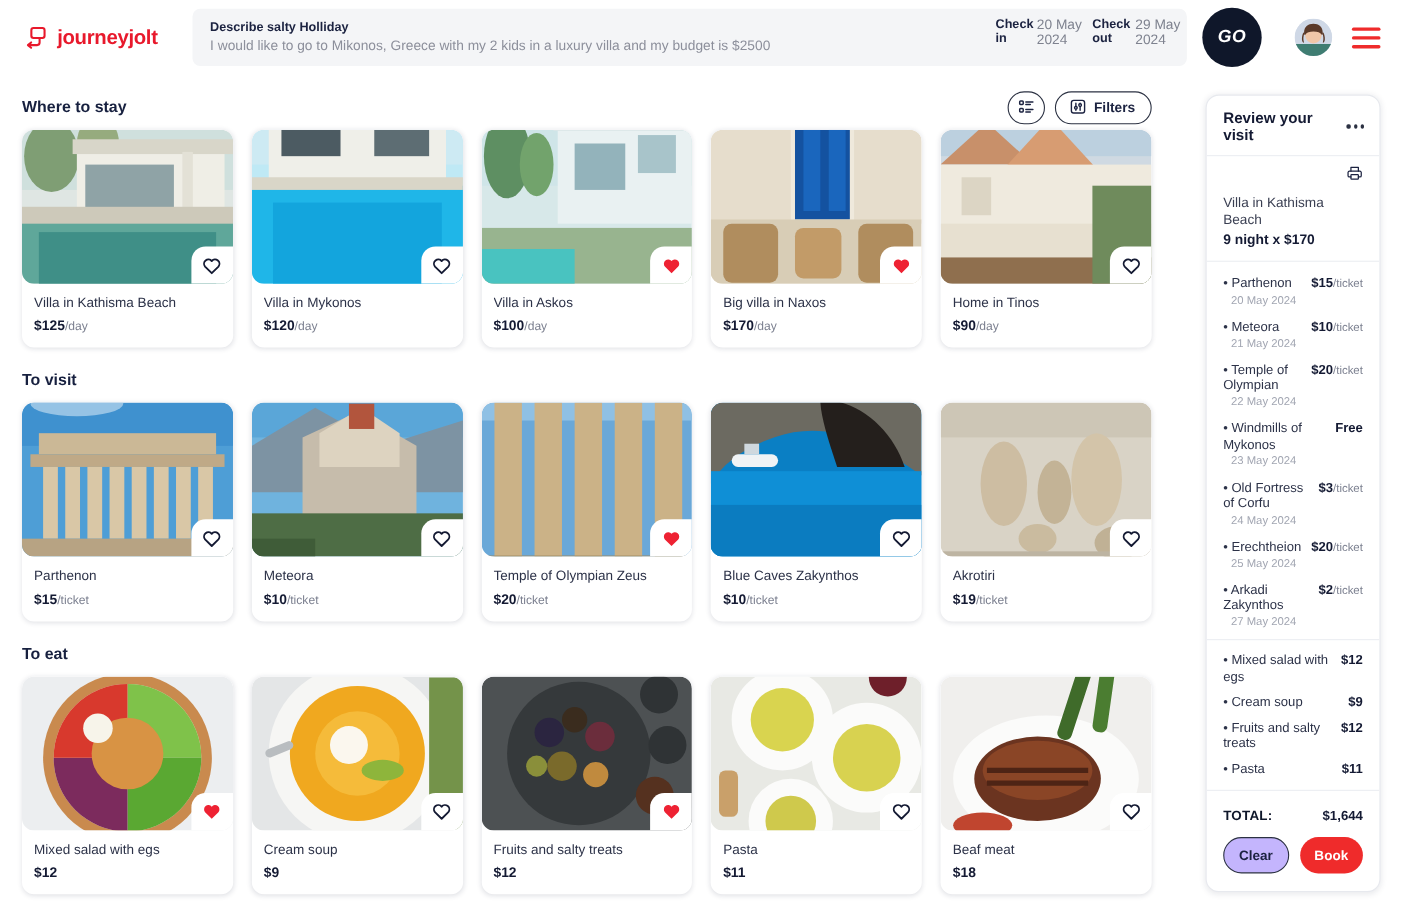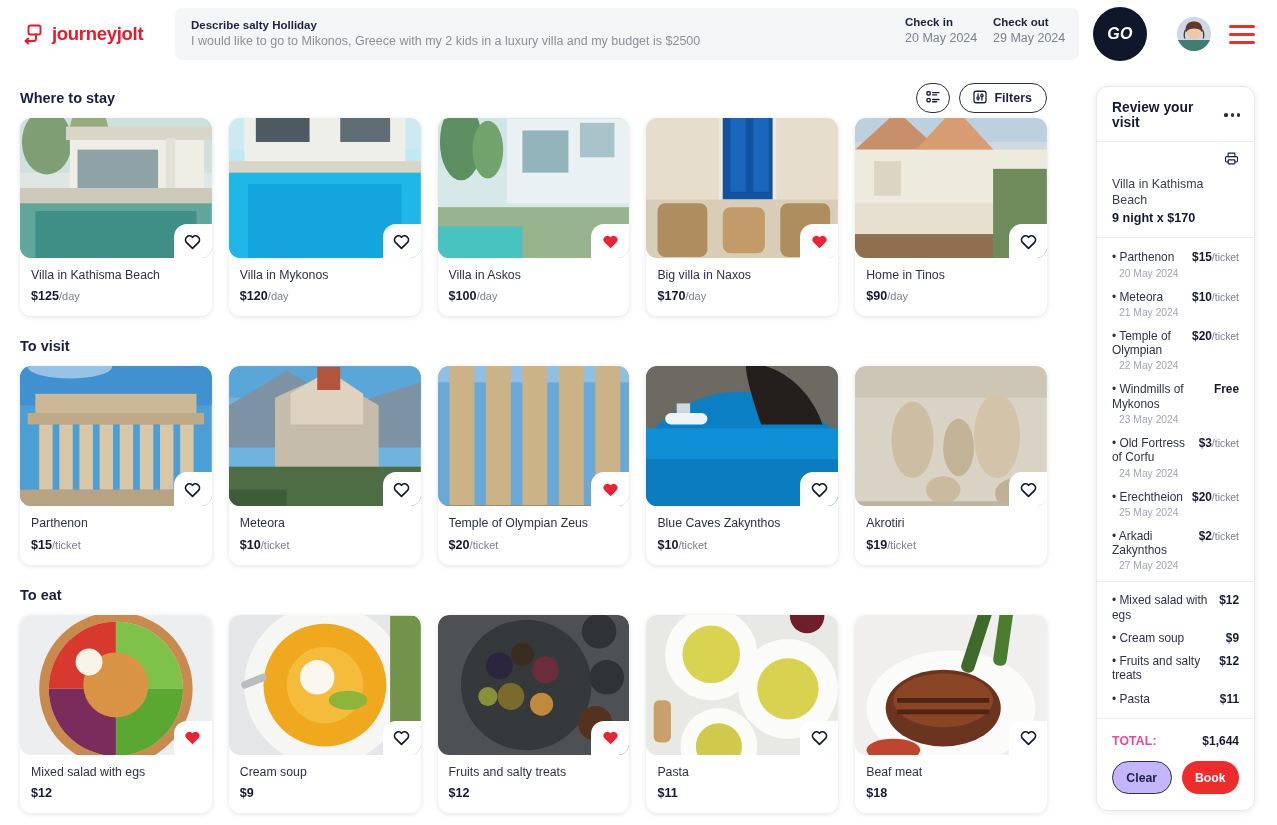--- a/index.html
+++ b/index.html
@@ -63,21 +63,21 @@
   .field-value {
     font-size: 12.5px;
     color: #8c8f9b;
     line-height: 1.1;
   }
   .date-field {
     width: 88px;
     flex: none;
     padding: 8px 0 8px 2px;
     display: flex;
-    flex-direction: column;
+    justify-content: center;
     gap: 3px;
   }
   .date-field .field-value { color: #7e828f; }
 
   .go-btn {
     width: 54px;
     height: 54px;
     border-radius: 50%;
     background: #0f172a;
     color: #ffffff;
@@ -261,21 +261,21 @@
   .panel-food { padding: 11px 15px 12px 15px; border-bottom: 1px solid #eceef2; }
   .panel-food .li { margin-bottom: 9px; }
   .panel-food .li:last-child { margin-bottom: 0; }
 
   .panel-total {
     display: flex;
     justify-content: space-between;
     align-items: center;
     padding: 15px 15px 13px 15px;
   }
-  .total-label { font-size: 12.2px; font-weight: bold; color: #ec4899; letter-spacing: 0.2px; }
+  .total-label { font-size: 12.2px; font-weight: bold; color: #0f172a; letter-spacing: 0.2px; }
   .total-value { font-size: 12px; font-weight: bold; color: #141a33; }
 
   .panel-actions { display: flex; gap: 10px; padding: 0 15px 16px 15px; }
   .btn {
     flex: 1;
     height: 33px;
     border-radius: 17px;
     font-size: 12.3px;
     font-weight: bold;
     cursor: pointer;

